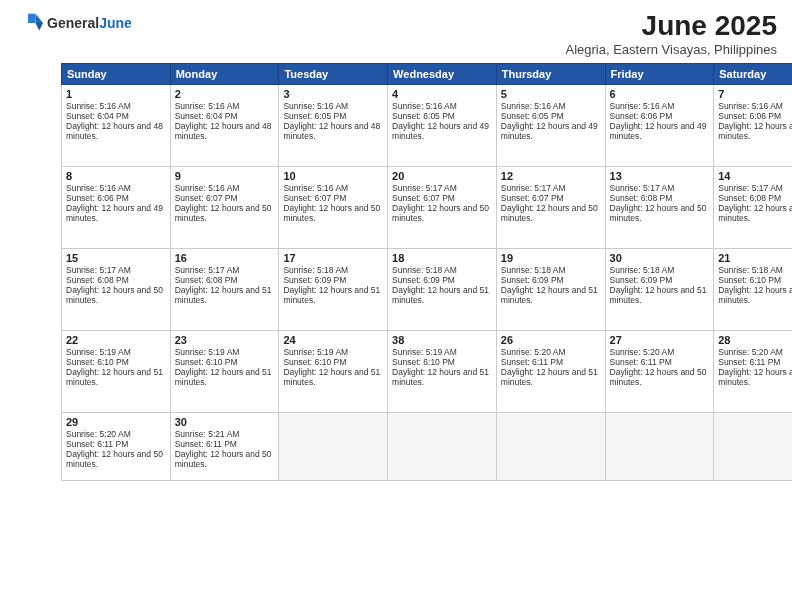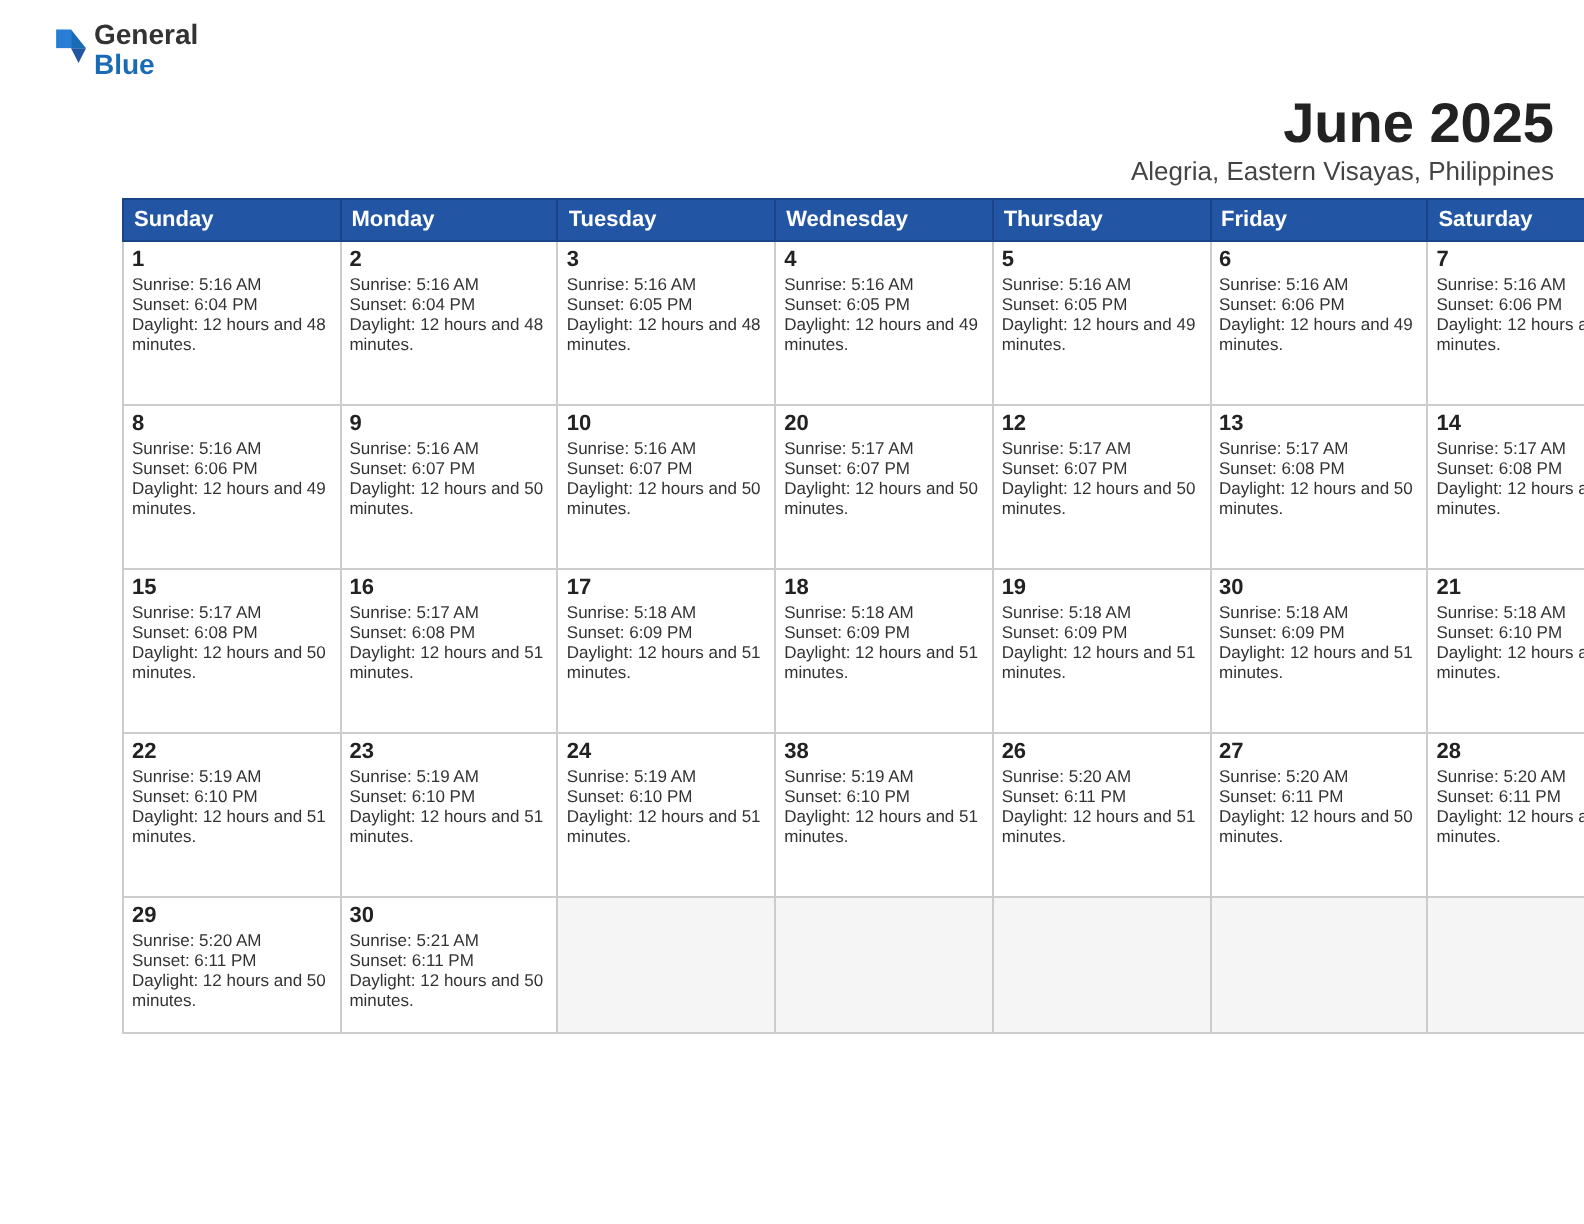--- a/index.html
+++ b/index.html
@@ -22,40 +22,39 @@
       align-items: flex-start;
       margin-bottom: 6px;
     }
     .logo {
       display: flex;
       align-items: center;
       gap: 4px;
     }
     .logo-text {
       display: flex;
-      flex-direction: column;
+      flex-direction: row;
       line-height: 1.1;
     }
     .logo-general {
       font-size: 14px;
       font-weight: bold;
       color: #333;
     }
     .logo-blue {
       font-size: 14px;
       font-weight: bold;
       color: #1a6bb5;
     }
     .logo-icon {
       width: 28px;
       height: 28px;
     }
     .title-block {
       text-align: right;
-      margin-top: 36px;
     }
     .month-title {
       font-size: 28px;
       font-weight: bold;
       color: #222;
     }
     .location-title {
       font-size: 13px;
       color: #444;
     }
@@ -102,21 +101,21 @@
 <div class="page">
   <div class="header">
     <div class="logo">
       <svg class="logo-icon" viewBox="0 0 30 30">
         <polygon points="22,4 30,14 22,14" fill="#1a6bb5"></polygon>
         <polygon points="22,14 30,14 26,22" fill="#2255a4"></polygon>
         <polygon points="14,4 22,4 22,14 14,14" fill="#2a7dd4"></polygon>
       </svg>
       <div class="logo-text">
         <span class="logo-general">General</span>
-        <span class="logo-blue">Blue</span>
+        <span class="logo-blue">June</span>
       </div>
     </div>
     <div class="title-block">
       <div class="month-title">June 2025</div>
       <div class="location-title">Alegria, Eastern Visayas, Philippines</div>
     </div>
   </div>
 
   <table class="calendar-table">
     <thead>

